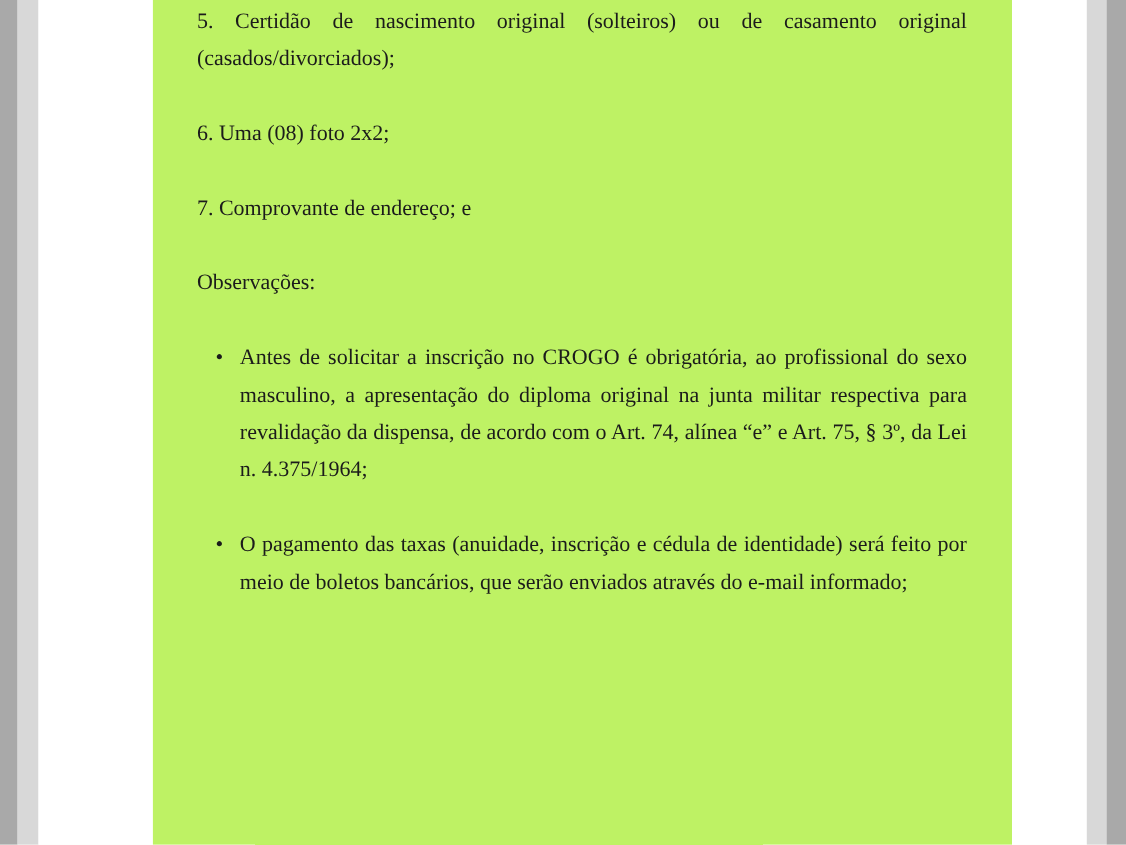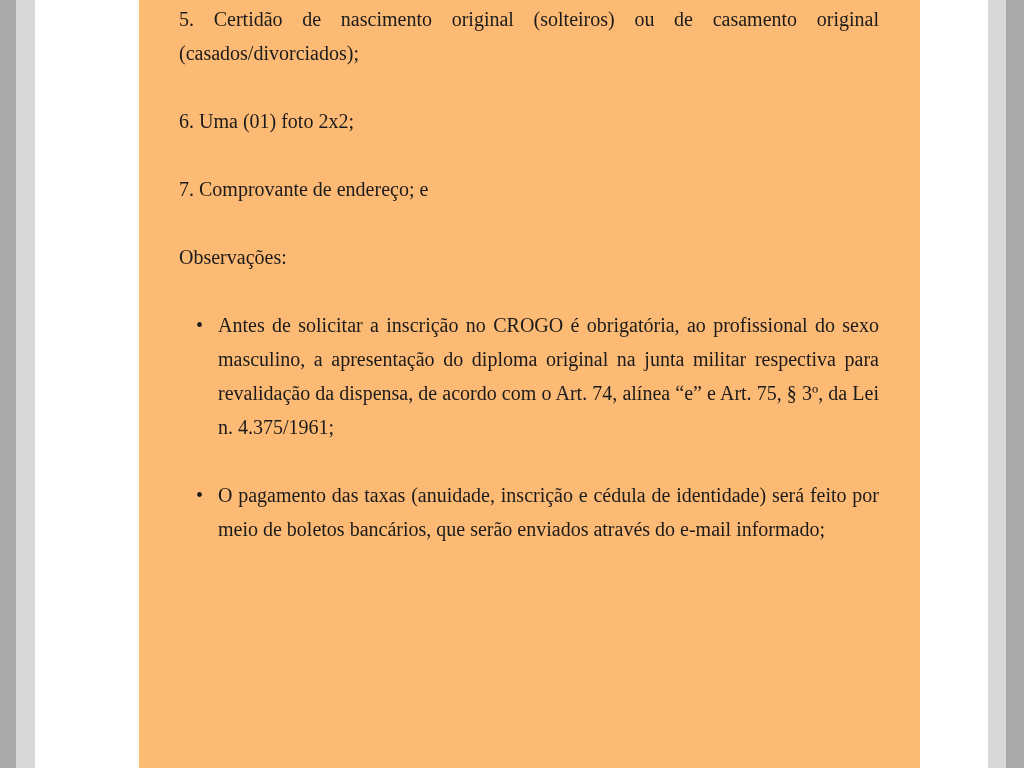--- a/index.html
+++ b/index.html
@@ -11,21 +11,21 @@
   .screen {
     position: relative;
     width: 1024px; height: 768px;
     overflow: hidden;
     background: #ffffff;
   }
   .col { position: absolute; top: 0; height: 768px; }
   .gutter-outer-left  { left: 0;     width: 16px; background: #a9a9a9; }
   .gutter-inner-left  { left: 16px;  width: 19px; background: #d8d8d8; }
   .page-margin-left   { left: 35px;  width: 104px; background: #ffffff; }
-  .content-panel      { left: 139px; width: 781px; background: #fdba74; }
+  .content-panel      { left: 139px; width: 781px; background: #bef264; }
   .page-margin-right  { left: 920px; width: 68px; background: #ffffff; }
   .gutter-inner-right { left: 988px; width: 18px; background: #d8d8d8; }
   .gutter-outer-right { left: 1006px; width: 18px; background: #a9a9a9; }
 
   .content-panel {
     box-sizing: border-box;
     padding: 2px 41px 0 40px;
     color: #1b1b1b;
     font-size: 20px;
     line-height: 34px;
@@ -57,27 +57,27 @@
 <body>
 
 <div class="screen">
 
   <div class="col gutter-outer-left"></div>
   <div class="col gutter-inner-left"></div>
   <div class="col page-margin-left"></div>
 
   <div class="col content-panel">
     <p class="para">5. Certidão de nascimento original (solteiros) ou de casamento original (casados/divorciados);</p>
-    <p class="para">6. Uma (01) foto 2x2;</p>
+    <p class="para">6. Uma (08) foto 2x2;</p>
     <p class="para">7. Comprovante de endereço; e</p>
 
     <p class="para">Observações:</p>
 
     <ul class="obs-list">
-      <li class="obs-item">Antes de solicitar a inscrição no CROGO é obrigatória, ao profissional do sexo masculino, a apresentação do diploma original na junta militar respectiva para revalidação da dispensa, de acordo com o Art. 74, alínea “e” e Art. 75, § 3º, da Lei n. 4.375/1961;</li>
+      <li class="obs-item">Antes de solicitar a inscrição no CROGO é obrigatória, ao profissional do sexo masculino, a apresentação do diploma original na junta militar respectiva para revalidação da dispensa, de acordo com o Art. 74, alínea “e” e Art. 75, § 3º, da Lei n. 4.375/1964;</li>
       <li class="obs-item">O pagamento das taxas (anuidade, inscrição e cédula de identidade) será feito por meio de boletos bancários, que serão enviados através do e-mail informado;</li>
     </ul>
   </div>
 
   <div class="col page-margin-right"></div>
   <div class="col gutter-inner-right"></div>
   <div class="col gutter-outer-right"></div>
 
 </div>
 

